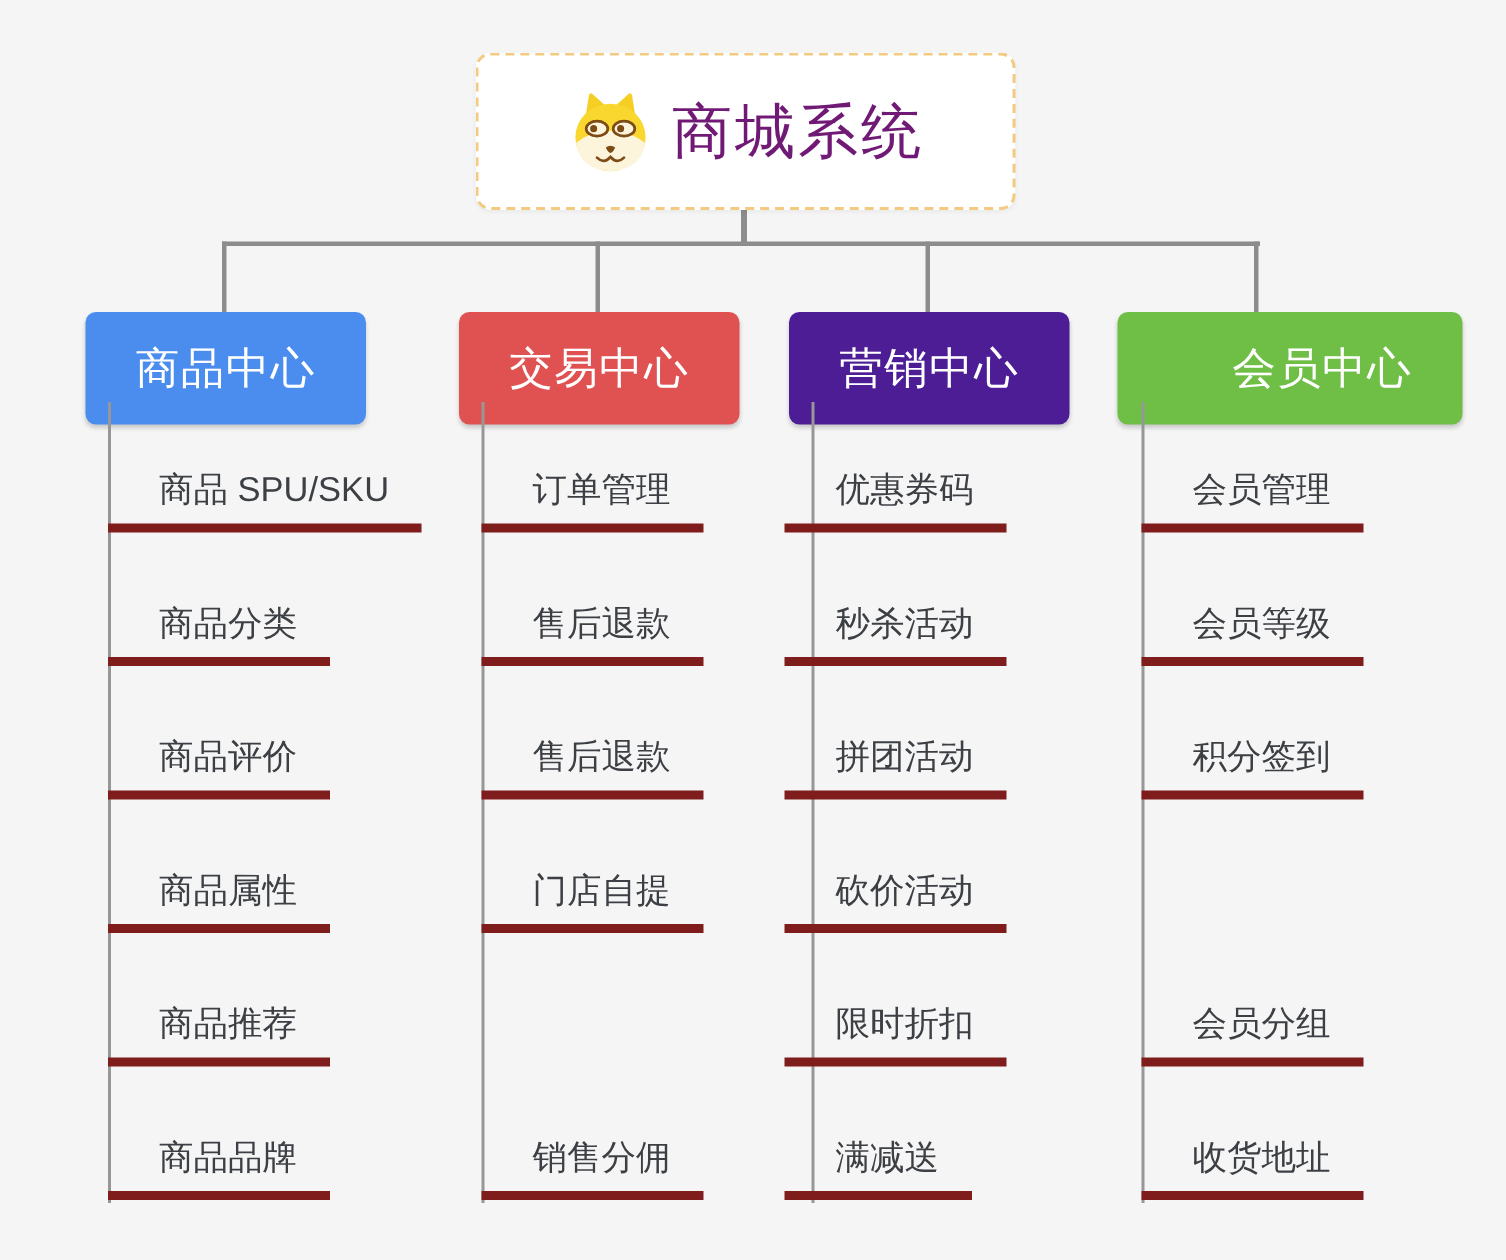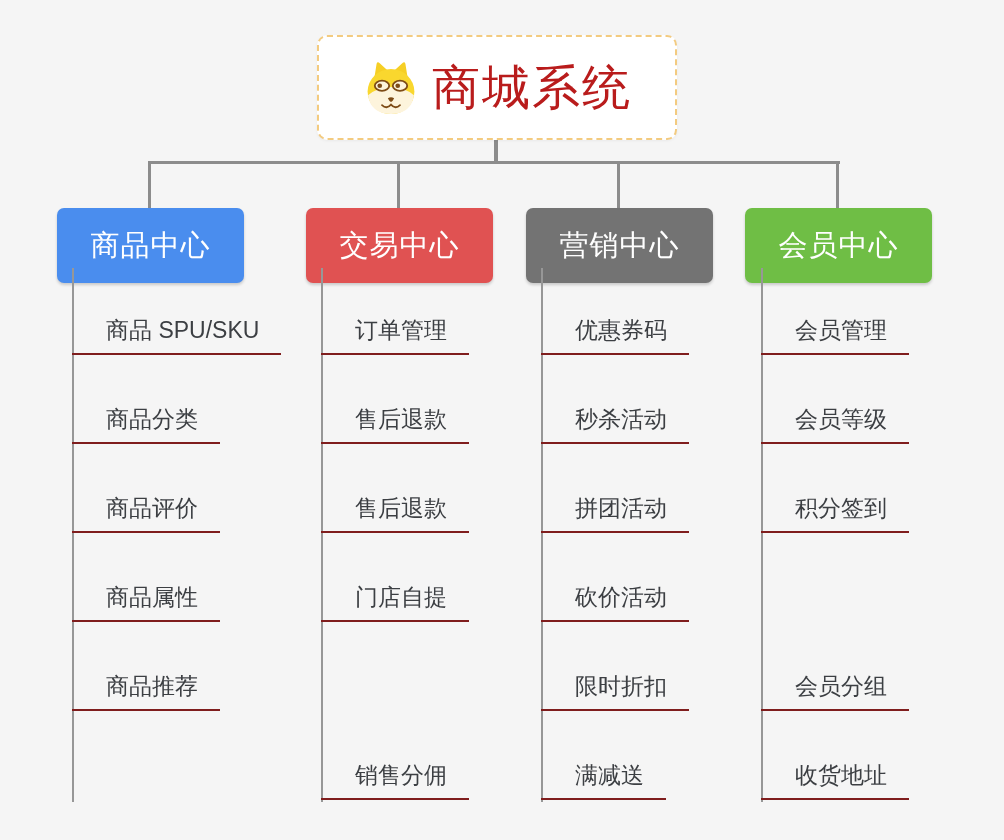--- a/index.html
+++ b/index.html
@@ -18,44 +18,44 @@
   .d0{left:148px}.d1{left:397px}.d2{left:617px}.d3{left:836px}
 
   
   .root-node{
     position:absolute;left:317px;top:35px;width:360px;height:105px;
     box-sizing:border-box;background:#ffffff;
     border:2px dashed #f3cb80;border-radius:10px;
     display:flex;align-items:center;justify-content:center;gap:12px;
     box-shadow:0 1px 3px rgba(0,0,0,0.05);
   }
-  .root-title{color:#b91c1c;font-size:48px;letter-spacing:2px;text-align:right;}
+  .root-title{color:#701a75;font-size:40px;letter-spacing:2px;text-align:right;}
 
   
   .branch{
     position:absolute;top:208px;width:187px;height:75px;
     border-radius:7px;color:#ffffff;font-size:29px;letter-spacing:1px;
     display:flex;align-items:center;justify-content:center;
     box-shadow:0 2px 3px rgba(0,0,0,0.18);
   }
   .branch.c0{left:57px}.branch.c1{left:306px}.branch.c2{left:526px}.branch.c3{left:745px}
 
   
   .spine{position:absolute;top:268px;width:2px;height:534px;background:#979797;}
   .spine.c0{left:72px}.spine.c1{left:321px}.spine.c2{left:541px}.spine.c3{left:761px}
 
   
   .leaf{
     position:absolute;height:42px;box-sizing:border-box;
-    border-bottom:2px solid #7f1d1d;
+    border-bottom:6px solid #7f1d1d;
     padding:0 22px 7px 34px;
     font-size:23px;color:#3c3f43;white-space:nowrap;
     display:flex;align-items:flex-end;
   }
-  .leaf.c0{left:72px}.leaf.c1{left:321px}.leaf.c2{left:541px}.leaf.c3{left:761px}
+  .leaf.c0{left:72px}.leaf.c1{left:321px}.leaf.c2{left:523px}.leaf.c3{left:761px}
   .r0{top:313px}.r1{top:402px}.r2{top:491px}.r3{top:580px}.r4{top:669px}.r5{top:758px}
 
   .dog{display:flex;align-items:center;}
 </style>
 </head>
 <body>
 
 <div class="canvas">
 
   <div class="conn root-drop"></div>
@@ -78,33 +78,34 @@
         <circle cx="39.5" cy="27.5" r="2.6" fill="#7d4b16"></circle>
         <path d="M28.5 41.5 q3.5 -2.6 7 0 q-1.8 4 -3.5 4 q-1.7 0 -3.5 -4 Z" fill="#7d4b16"></path>
         <path d="M22 49 q5 5 10 -0.5 q5 5.5 10 0.5" fill="none" stroke="#7d4b16" stroke-width="2" stroke-linecap="round"></path>
       </svg>
     </span>
     <span class="root-title">商城系统</span>
   </div>
 
   <div class="branch c0" style="background: rgb(74, 141, 238);">商品中心</div>
   <div class="branch c1" style="background: rgb(224, 82, 82);">交易中心</div>
-  <div class="branch c2" style="background: #737373;">营销中心</div>
-  <div class="branch c3" style="background: rgb(111, 190, 69);">会员中心</div>
+  <div class="branch c2" style="background: #4c1d95;">营销中心</div>
+  <div class="branch c3" style="background: rgb(111, 190, 69); padding-left: 43px;">会员中心</div>
 
   <div class="spine c0"></div>
   <div class="spine c1"></div>
   <div class="spine c2"></div>
   <div class="spine c3"></div>
 
   <div class="leaf c0 r0">商品 SPU/SKU</div>
   <div class="leaf c0 r1">商品分类</div>
   <div class="leaf c0 r2">商品评价</div>
   <div class="leaf c0 r3">商品属性</div>
   <div class="leaf c0 r4">商品推荐</div>
+  <div class="leaf c0 r5">商品品牌</div>
 
   <div class="leaf c1 r0">订单管理</div>
   <div class="leaf c1 r1">售后退款</div>
   <div class="leaf c1 r2">售后退款</div>
   <div class="leaf c1 r3">门店自提</div>
   <div class="leaf c1 r5">销售分佣</div>
 
   <div class="leaf c2 r0">优惠券码</div>
   <div class="leaf c2 r1">秒杀活动</div>
   <div class="leaf c2 r3">砍价活动</div>

